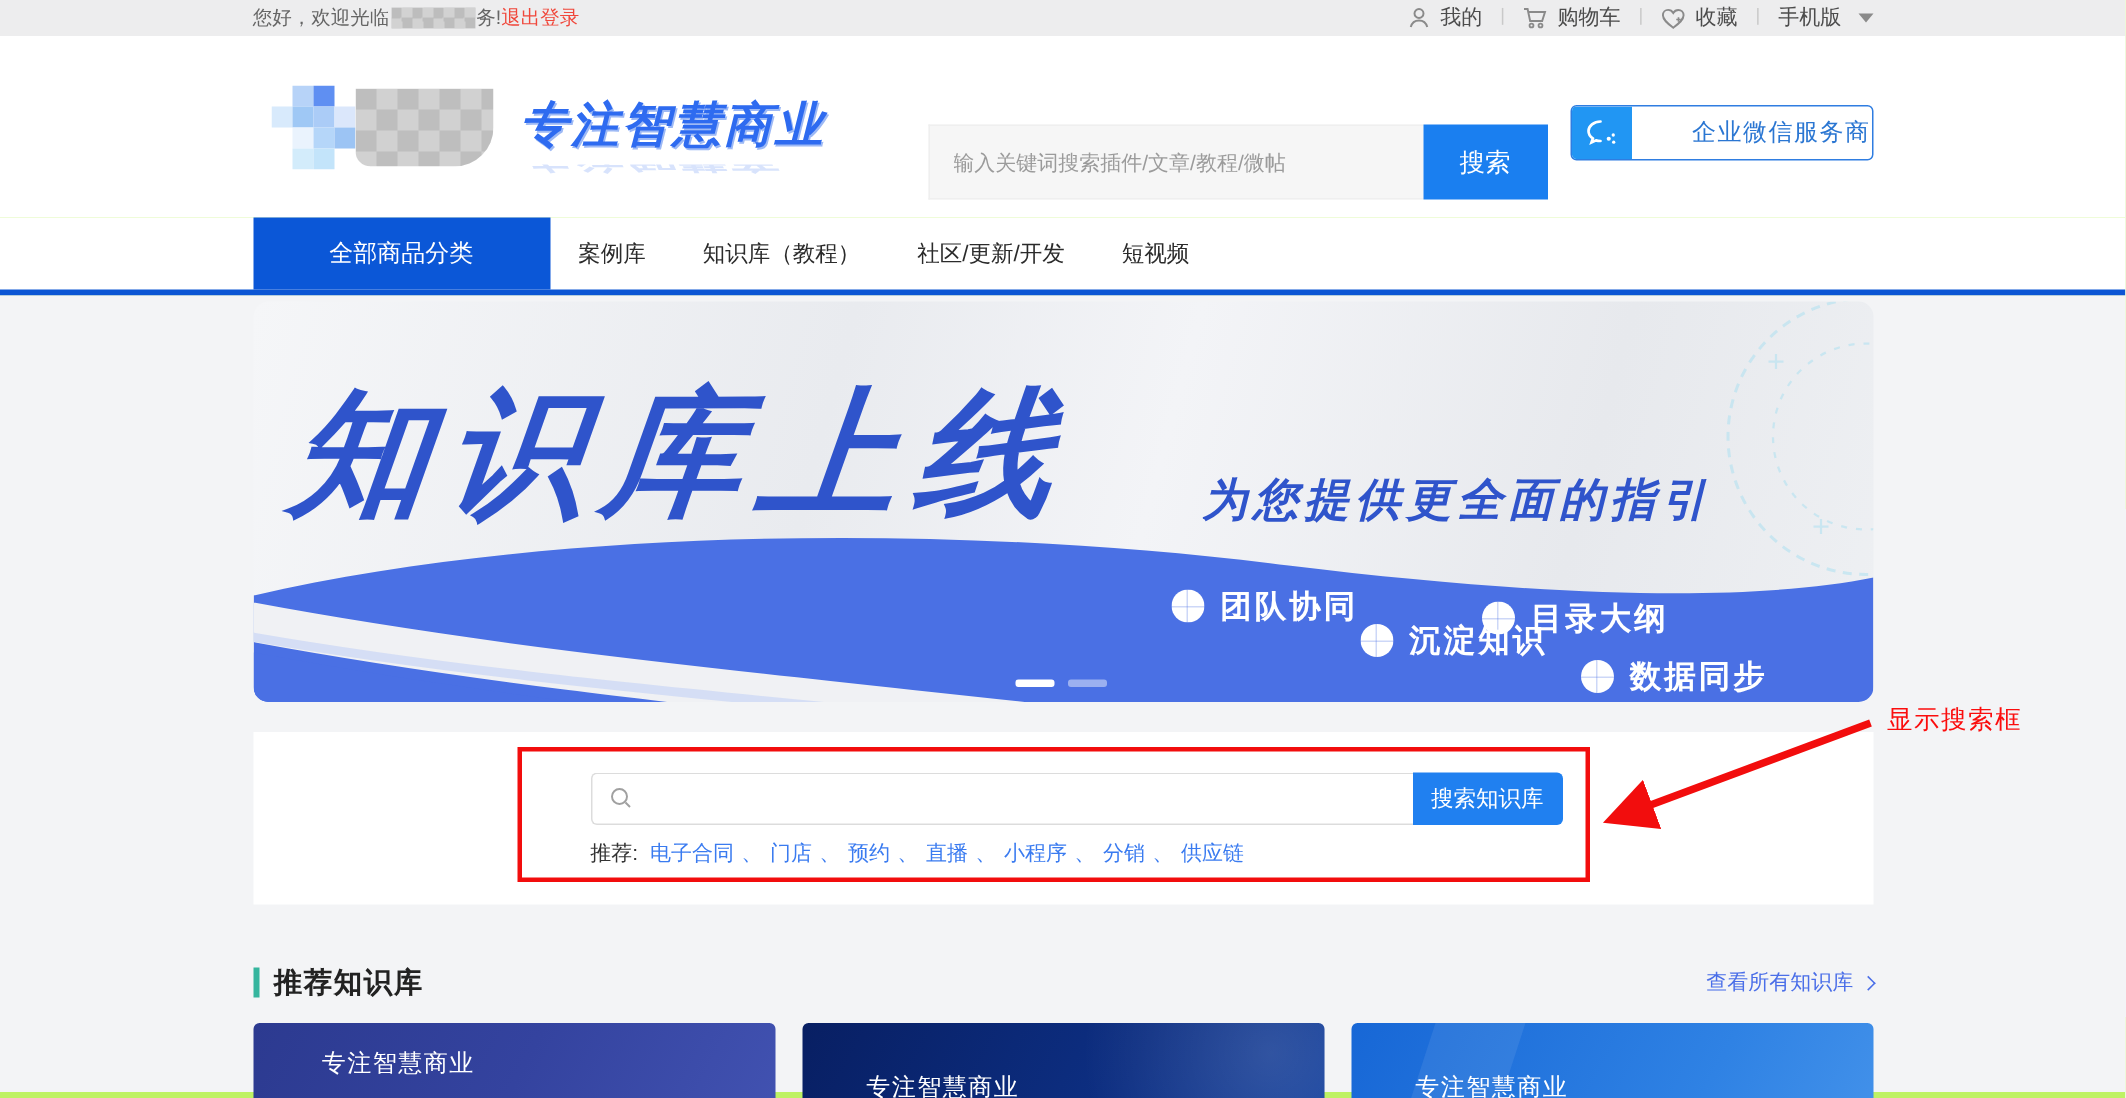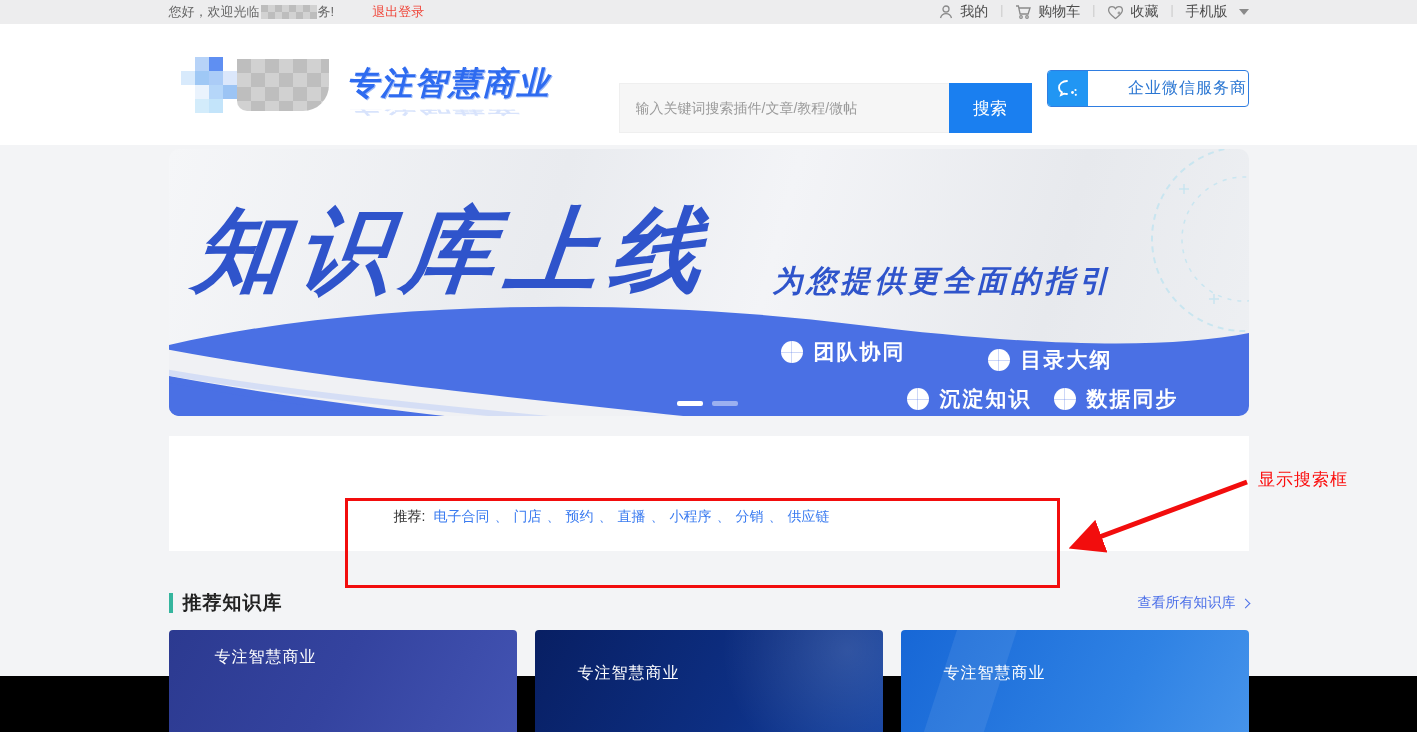--- a/index.html
+++ b/index.html
@@ -1,26 +1,26 @@
 <!DOCTYPE html>
 <html><head>
 <meta charset="utf-8">
 <style>
   * { margin:0; padding:0; box-sizing:border-box; }
   html,body { background:#fff; }
   body { font-family:"Liberation Sans","DejaVu Sans",sans-serif; }
-  .page { position:relative; width:1417px; height:732px; overflow:hidden; background:#000000; }
+  .page { position:relative; width:1417px; height:732px; overflow:hidden; background:#bef264; }
   .container { width:1080px; margin:0 auto; position:relative; }
 
   
   .topbar { height:24px; background:#ededee; font-size:13px; color:#666; }
   .topbar-inner { display:flex; align-items:center; height:24px; }
   .blur-chip { display:inline-block; width:56px; height:14px; margin:0 1px; vertical-align:-3px;
     background:repeating-conic-gradient(#d2d2d2 0% 25%, #bdbdbd 0% 50%) 0 0 / 14px 14px; }
-  .logout { color:#f0473b; margin-left:38px; text-decoration:none; cursor:pointer; }
+  .logout { color:#f0473b; text-decoration:none; cursor:pointer; }
   .top-menu { margin-left:auto; display:flex; color:#4c4c4c; font-size:14px; }
   .top-menu .sep { color:#c9c9c9; margin:0 12px; font-size:12px; }
   .tm-item { display:flex; align-items:center; gap:6px; cursor:pointer; }
   .tm-item svg { display:block; }
   .caret { width:0; height:0; border-left:5px solid transparent; border-right:5px solid transparent; border-top:6px solid #8a8a8a; margin-left:5px; }
 
   
   .header { height:121px; background:#fff; }
   .header-inner { height:121px; }
   .logo-icon { position:absolute; left:12px; top:33px; }
@@ -50,27 +50,27 @@
 
   
   .main { background:#f3f4f6; height:531px; padding-top:4px; }
 
   
   .banner { height:267px; border-radius:10px; overflow:hidden; cursor:pointer;
     background:linear-gradient(105deg,#f5f6f8 0%,#e9ebef 35%,#f3f4f7 55%,#e7e9ed 80%,#eef0f3 100%); }
   .banner svg.waves { position:absolute; inset:0; }
   .banner-title { position:absolute; left:26px; top:40px; font-size:92px; font-weight:bold; font-style:italic;
     color:#2f54cb; letter-spacing:12px; transform:skewX(-6deg); white-space:nowrap; }
-  .banner-sub { position:absolute; left:604px; top:112px; font-size:30px; font-weight:bold; font-style:italic;
+  .banner-sub { position:absolute; left:633px; top:112px; font-size:30px; font-weight:bold; font-style:italic;
     color:#2f54cb; letter-spacing:4px; white-space:nowrap; }
   .badge { position:absolute; display:flex; align-items:center; gap:11px; color:#fff; font-size:21px; font-weight:bold; letter-spacing:2px; }
   .badge .dot { width:22px; height:22px; border-radius:50%; background:#fff;
     background-image:linear-gradient(rgba(74,112,228,.28),rgba(74,112,228,.28)),linear-gradient(rgba(74,112,228,.28),rgba(74,112,228,.28));
     background-size:100% 1px,1px 100%; background-position:center center; background-repeat:no-repeat; }
-  .b0 { left:612px; top:189px; } .b1 { left:819px; top:197px; } .b2 { left:738px; top:236px; } .b3 { left:885px; top:236px; }
+  .b0 { left:612px; top:189px; } .b1 { left:819px; top:197px; } .b2 { left:738px; top:212px; } .b3 { left:885px; top:236px; }
   .dots { position:absolute; left:508px; top:252px; display:flex; gap:9px; }
   .dots .d { width:26px; height:5px; border-radius:2px; cursor:pointer; }
   .dots .d.on { background:#fff; } .dots .d.off { background:rgba(255,255,255,.45); }
 
   
   .search-panel { margin-top:20px; height:115px; background:#fff; }
   .ksearch { position:absolute; left:225px; top:27px; display:flex; }
   .ksearch .k-input-wrap { position:relative; }
   .ksearch input { width:548px; height:35px; border:1px solid #dcdcdc; border-right:none; border-radius:4px 0 0 4px;
     padding:0 12px 0 36px; font-size:14px; outline:none; background:#fff; }
@@ -184,20 +184,29 @@
               <circle cx="15.5" cy="13.5" r="1.4" fill="#fff"></circle>
               <circle cx="18.5" cy="11" r="1.1" fill="#fff"></circle>
               <circle cx="18.8" cy="15.8" r="1.1" fill="#fff"></circle>
             </svg>
         </span>
         <span class="w-label">企业微信服务商</span>
       </div>
     </div>
   </div>
 
+  <div class="navbar">
+    <div class="container nav-inner">
+      <div class="nav-active">全部商品分类</div>
+      <div class="nav-item">案例库</div>
+      <div class="nav-item">知识库（教程）</div>
+      <div class="nav-item">社区/更新/开发</div>
+      <div class="nav-item">短视频</div>
+    </div>
+  </div>
 
   <div class="main">
 
     <div class="container banner">
       <svg class="waves" width="1080" height="267" viewBox="0 0 1080 267" preserveAspectRatio="none">
         <g opacity="0.55" stroke="#aee0f0" fill="none">
           <circle cx="1075" cy="90" r="92" stroke-width="2" stroke-dasharray="6 5"></circle>
           <circle cx="1075" cy="90" r="62" stroke-width="1.5" stroke-dasharray="4 6"></circle>
           <path d="M1010 40l10 0M1015 35l0 10M1040 150l10 0M1045 145l0 10" stroke-width="1.5"></path>
         </g>
@@ -224,20 +233,30 @@
           <span class="dot"></span>
           <span>数据同步</span>
         </div>
       <div class="dots">
         <span class="d on"></span>
         <span class="d off"></span>
       </div>
     </div>
 
     <div class="container search-panel">
+      <div class="ksearch">
+        <span class="k-input-wrap">
+          <svg class="k-mag" width="16" height="16" viewBox="0 0 16 16">
+              <circle cx="7" cy="7" r="5" fill="none" stroke="#a0a0a0" stroke-width="1.3"></circle>
+              <path d="M11 11l3 3" stroke="#a0a0a0" stroke-width="1.3"></path>
+            </svg>
+          <input type="text" value="" style="">
+        </span>
+        <button class="btn-ksearch">搜索知识库</button>
+      </div>
       <div class="recommend">
         <span class="rlabel">推荐:</span>
         <a class="tag">电子合同</a>
           <span class="tsep">、</span>
         <a class="tag">门店</a>
           <span class="tsep">、</span>
         <a class="tag">预约</a>
           <span class="tsep">、</span>
         <a class="tag">直播</a>
           <span class="tsep">、</span>

